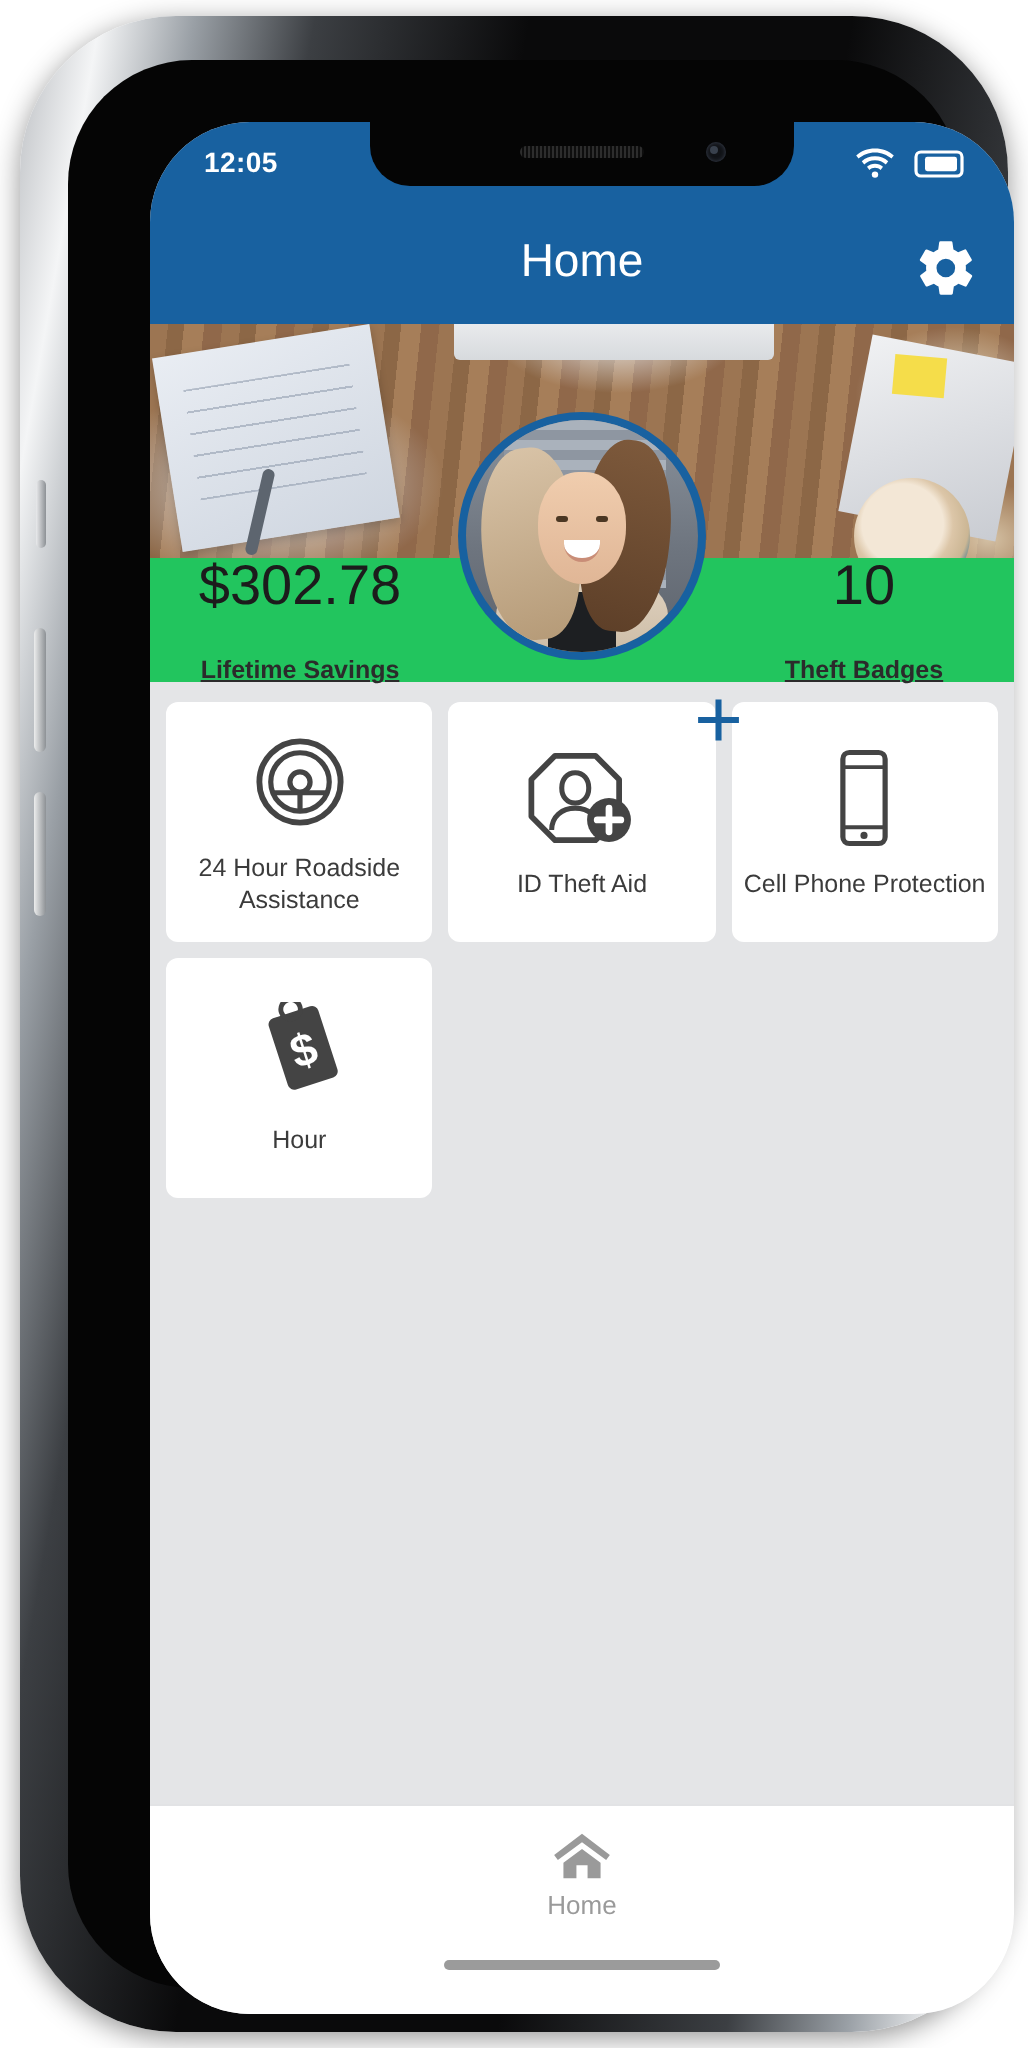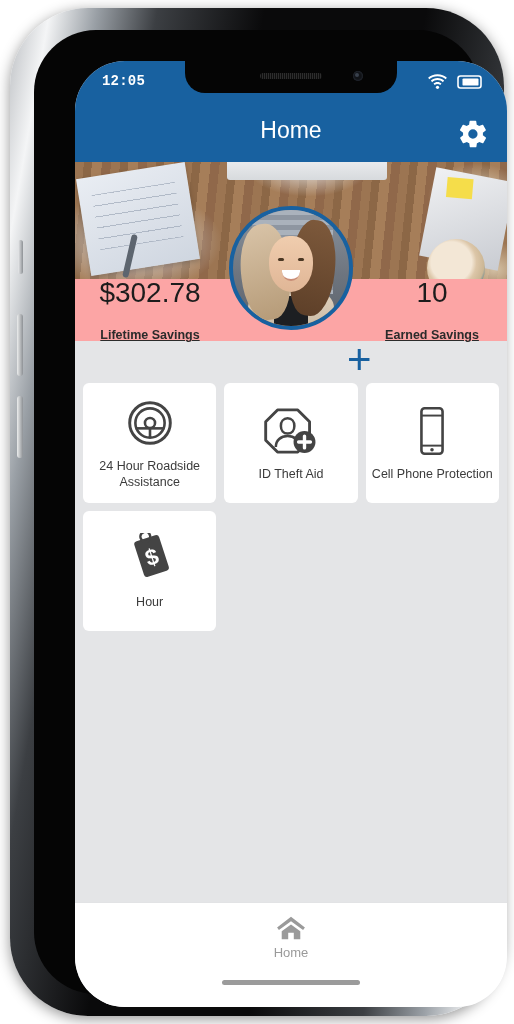--- a/index.html
+++ b/index.html
@@ -100,21 +100,20 @@
   
   .status-bar {
     position: absolute; left: 0; top: 0; width: 100%; height: 44px;
     background: #1861a0;
     z-index: 30;
   }
   .status-time {
     position: absolute; left: 27px; top: 12px;
     color: #ffffff; font-size: 14px; font-weight: 600;
     letter-spacing: .2px;
-    font-family: Liberation Mono, monospace;
   }
   .status-icons {
     position: absolute; right: 24px; top: 13px;
     display: flex; align-items: center; gap: 10px;
   }
   .wifi-icon svg, .battery-icon svg { display: block; }
 
   
   .app-header {
     position: absolute; left: 0; top: 44px; width: 100%; height: 57px;
@@ -227,39 +226,38 @@
   .plus-button {
     position: absolute; left: 50%; top: 278px;
     margin-left: 56px;
     color: #1861a0; font-size: 42px; font-weight: 400; line-height: 1;
     z-index: 26; cursor: pointer;
   }
 
   
   .stats-bar {
     position: absolute; left: 0; top: 218px; width: 100%; height: 62px;
-    background: #fca5a5; display: flex; z-index: 22;
+    background: #22c55e; display: flex; z-index: 22;
   }
   .stat {
     flex: 1; display: flex; flex-direction: column; align-items: center;
     justify-content: center; cursor: pointer;
   }
   .stat.spacer { flex: 0 0 132px; }
   .stat-value { font-size: 28px; color: #1c1c1c; font-weight: 400; line-height: 1.1; }
   .stat-label {
     font-size: 12.5px; color: #2b2b2b; text-decoration: underline;
     margin-top: 20px; font-weight: 600;
   }
 
   
   .grid {
     position: absolute; left: 0; top: 280px; right: 0;
     padding: 10px 8px; display: flex; flex-wrap: wrap; gap: 8px;
     z-index: 10;
-    margin-top: 32px;
   }
   .tile {
     width: calc((100% - 16px) / 3);
     height: 120px;
     background: #ffffff;
     border-radius: 6px;
     display: flex; flex-direction: column;
     align-items: center; justify-content: center;
     box-sizing: border-box; padding: 6px 4px;
     cursor: pointer;
@@ -341,21 +339,21 @@
       </div>
 
       <div class="stats-bar">
         <div class="stat">
           <div class="stat-value">$302.78</div>
           <div class="stat-label">Lifetime Savings</div>
         </div>
         <div class="stat spacer"></div>
         <div class="stat">
           <div class="stat-value">10</div>
-          <div class="stat-label">Earned Savings</div>
+          <div class="stat-label">Theft Badges</div>
         </div>
       </div>
 
       <div class="avatar-wrap">
         <div class="avatar">
           <div class="av-locker"></div>
           <div class="av-body"></div>
           <div class="av-hair-l"></div>
           <div class="av-hair-r"></div>
           <div class="av-face">

